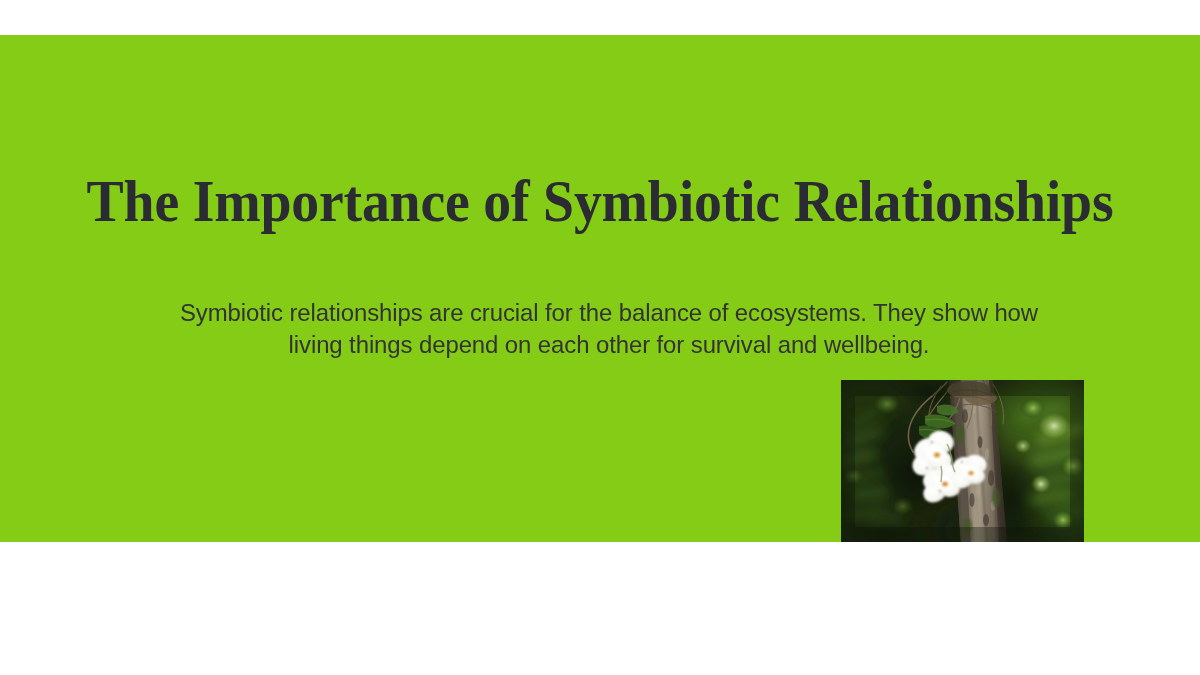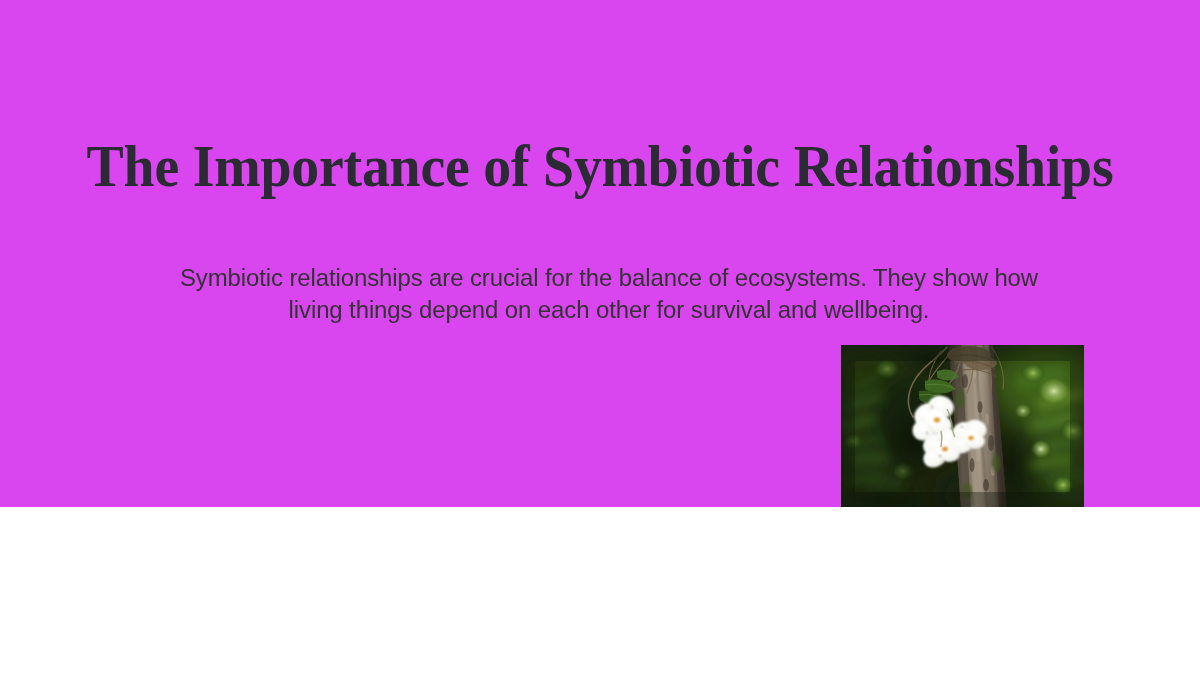--- a/index.html
+++ b/index.html
@@ -8,22 +8,23 @@
     padding: 0;
     background: #ffffff;
   }
   body {
     font-family: "Liberation Sans", sans-serif;
   }
   .slide {
     position: relative;
     width: 1200px;
     height: 507px;
-    background: #d946ef;
+    background: #84cc16;
     overflow: hidden;
+    margin-top: 35px;
   }
 
   
   .slide-title {
     position: absolute;
     left: 0;
     top: 96px;
     width: 1200px;
     text-align: center;
     font-family: "Liberation Serif", "DejaVu Serif", serif;

